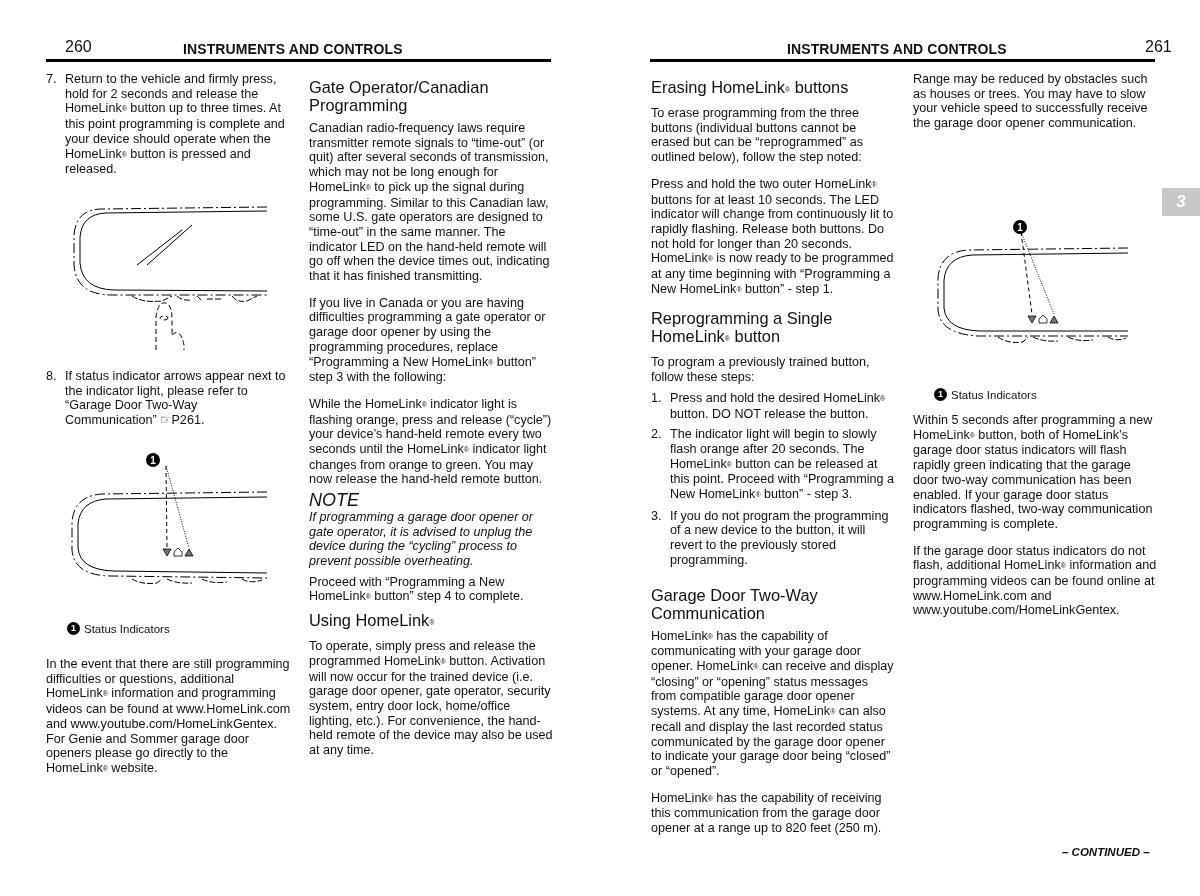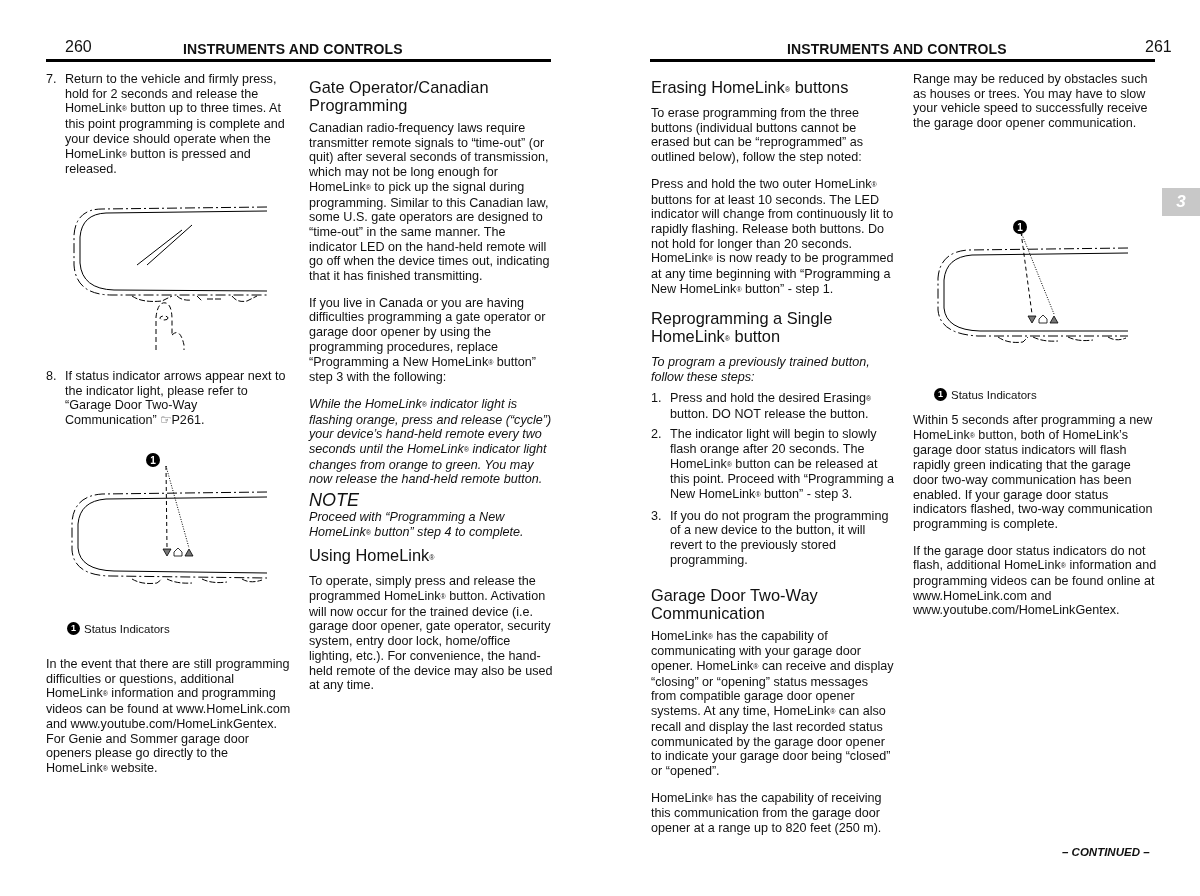--- a/index.html
+++ b/index.html
@@ -5,21 +5,21 @@
   * { box-sizing: border-box; margin: 0; padding: 0; }
   html, body { width: 1200px; height: 896px; background: #ffffff; overflow: hidden; }
   body { font-family: "Liberation Sans", sans-serif; color: #111; position: relative; }
 
   .page-num { position: absolute; top: 38px; font-size: 16px; font-weight: normal; margin-left: 19px; }
   .running-head { position: absolute; top: 41px; font-size: 14px; font-weight: bold; letter-spacing: 0.1px; }
   .rule { position: absolute; top: 59px; height: 3px; background: #000; }
 
   .col { position: absolute; top: 72px; font-size: 12.6px; line-height: 14.7px; }
   .col p { margin-bottom: 12px; }
-  .col p.tight { margin-bottom: 6px; font-style: italic; }
+  .col p.tight { margin-bottom: 6px; }
   h2 { font-size: 16.4px; line-height: 18px; font-weight: normal; margin-bottom: 7px; margin-top: 6px; }
   .reg { font-size: 7px; vertical-align: 1px; }
   ol.steps { list-style: none; }
   ol.steps li { display: flex; margin-bottom: 6px; }
   ol.steps li .n { width: 19px; flex: 0 0 19px; }
   ol.steps li .t { flex: 1; }
   .note-h { font-style: italic; font-size: 18px; margin-bottom: 2px; }
   .note { font-style: italic; }
   .caption { display: flex; align-items: center; font-size: 11.5px; }
   .badge { display: inline-block; width: 13px; height: 13px; border-radius: 50%; background: #000; color: #fff;
@@ -92,39 +92,40 @@
 <div class="col" style="left:46px; top:657px; width:246px;">
   <p><span>In the event that there are still programming difficulties or questions, additional HomeLink</span><span class="reg">®</span><span> information and programming videos can be found at www.HomeLink.com and www.youtube.com/HomeLinkGentex. For Genie and Sommer garage door openers please go directly to the HomeLink</span><span class="reg">®</span><span> website.</span></p>
 </div>
 
 <div class="col" style="left:309px; width:244px;">
   <h2>Gate Operator/Canadian Programming</h2>
   <p><span>Canadian radio-frequency laws require transmitter remote signals to “time-out” (or quit) after several seconds of transmission, which may not be long enough for HomeLink</span><span class="reg">®</span><span> to pick up the signal during programming. Similar to this Canadian law, some U.S. gate operators are designed to “time-out” in the same manner. The indicator LED on the hand-held remote will go off when the device times out, indicating that it has finished transmitting.</span></p>
   <p><span>If you live in Canada or you are having difficulties programming a gate operator or garage door opener by using the programming procedures, replace “Programming a New HomeLink</span><span class="reg">®</span><span> button” step 3 with the following:</span></p>
   <p class="tight"><span>While the HomeLink</span><span class="reg">®</span><span> indicator light is flashing orange, press and release (“cycle”) your device’s hand-held remote every two seconds until the HomeLink</span><span class="reg">®</span><span> indicator light changes from orange to green. You may now release the hand-held remote button.</span></p>
   <div class="note-h">NOTE</div>
+  <p class="note tight">If programming a garage door opener or gate operator, it is advised to unplug the device during the “cycling” process to prevent possible overheating.</p>
   <p class="tight"><span>Proceed with “Programming a New HomeLink</span><span class="reg">®</span><span> button” step 4 to complete.</span></p>
   <h2><span>Using HomeLink</span><span class="reg">®</span></h2>
   <p><span>To operate, simply press and release the programmed HomeLink</span><span class="reg">®</span><span> button. Activation will now occur for the trained device (i.e. garage door opener, gate operator, security system, entry door lock, home/office lighting, etc.). For convenience, the hand-held remote of the device may also be used at any time.</span></p>
 </div>
 
 <div class="running-head" style="left:787px;">INSTRUMENTS AND CONTROLS</div>
 <div class="page-num" style="left:1126px;">261</div>
 <div class="rule" style="left:650px; width:505px;"></div>
 
 <div class="col" style="left:651px; width:245px;">
   <h2><span>Erasing HomeLink</span><span class="reg">®</span><span> buttons</span></h2>
   <p>To erase programming from the three buttons (individual buttons cannot be erased but can be “reprogrammed” as outlined below), follow the step noted:</p>
   <p><span>Press and hold the two outer HomeLink</span><span class="reg">®</span><span> buttons for at least 10 seconds. The LED indicator will change from continuously lit to rapidly flashing. Release both buttons. Do not hold for longer than 20 seconds. HomeLink</span><span class="reg">®</span><span> is now ready to be programmed at any time beginning with “Programming a New HomeLink</span><span class="reg">®</span><span> button” - step 1.</span></p>
   <h2><span>Reprogramming a Single HomeLink</span><span class="reg">®</span><span> button</span></h2>
   <p class="tight">To program a previously trained button, follow these steps:</p>
   <ol class="steps" style="margin-bottom:18px;">
     <li>
       <span class="n">1.</span>
-      <span class="t"><span>Press and hold the desired Erasing</span><span class="reg">®</span><span> button. DO NOT release the button.</span></span>
+      <span class="t"><span>Press and hold the desired HomeLink</span><span class="reg">®</span><span> button. DO NOT release the button.</span></span>
     </li>
     <li>
       <span class="n">2.</span>
       <span class="t"><span>The indicator light will begin to slowly flash orange after 20 seconds. The HomeLink</span><span class="reg">®</span><span> button can be released at this point. Proceed with “Programming a New HomeLink</span><span class="reg">®</span><span> button” - step 3.</span></span>
     </li>
     <li>
       <span class="n">3.</span>
       <span class="t">If you do not program the programming of a new device to the button, it will revert to the previously stored programming.</span>
     </li>
   </ol>

